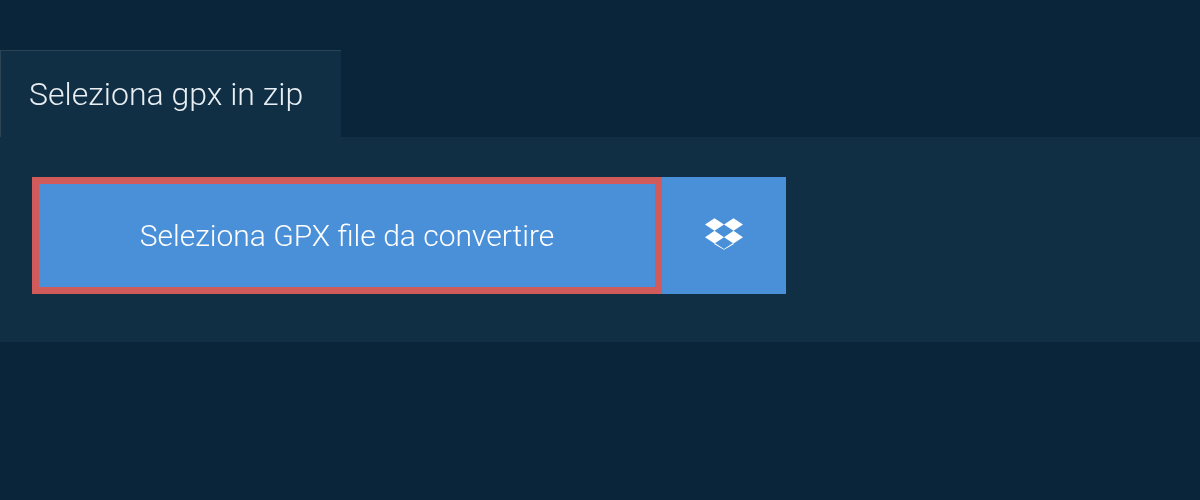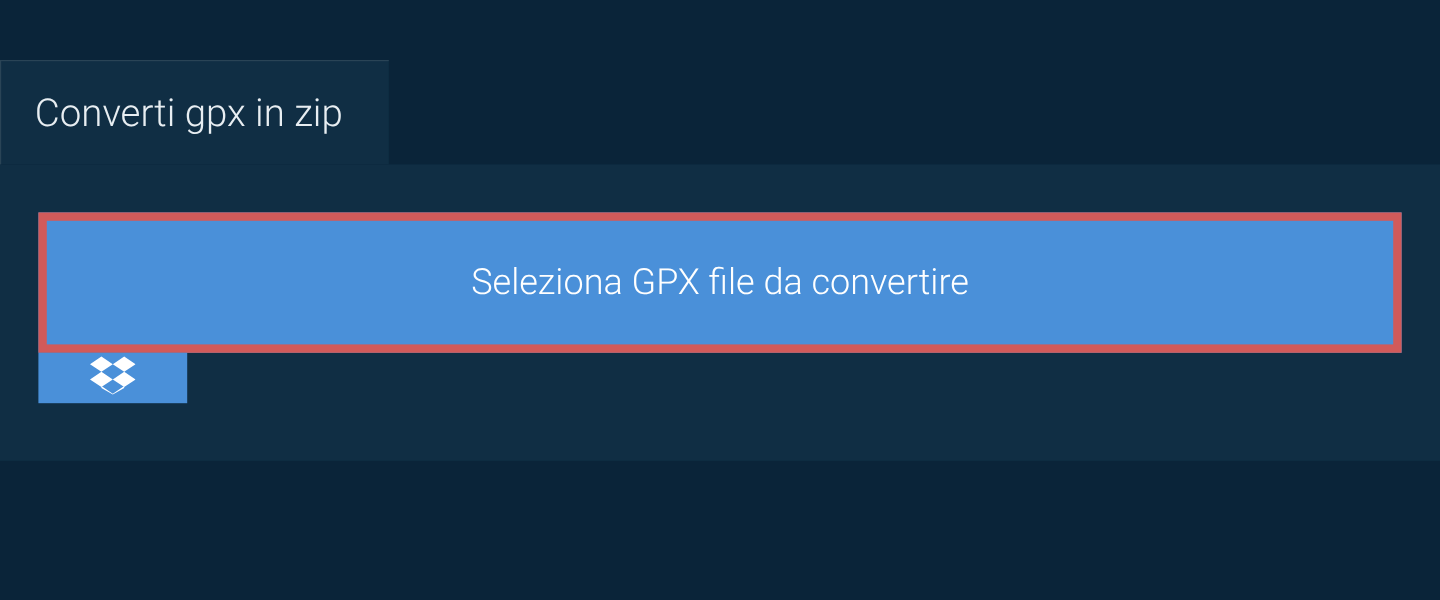--- a/index.html
+++ b/index.html
@@ -28,21 +28,20 @@
       border-top: 1px solid #2a4456;
     }
     .panel {
       background: #102e44;
       width: 100%;
       padding: 40px 32px 48px 32px;
     }
     .button-row {
       display: flex;
       gap: 0;
-      flex-direction: column;
     }
     .select-button {
       background: #4a90d9;
       color: #ffffff;
       border: 7px solid #d15a5a;
       font-size: 30px;
       font-weight: 300;
       padding: 34px 48px;
       cursor: pointer;
       display: flex;
@@ -63,21 +62,21 @@
       width: 38px;
       height: 38px;
       fill: #ffffff;
     }
   </style>
 </head>
 <body>
 
 <div class="tab-container">
   <div class="tab">
-    <span>Converti gpx in zip</span>
+    <span>Seleziona gpx in zip</span>
   </div>
 </div>
 
 <div class="panel">
   <div class="button-row">
     <div class="select-button">
       <span>Seleziona GPX file da convertire</span>
     </div>
     <div class="dropbox-button">
       <span>

